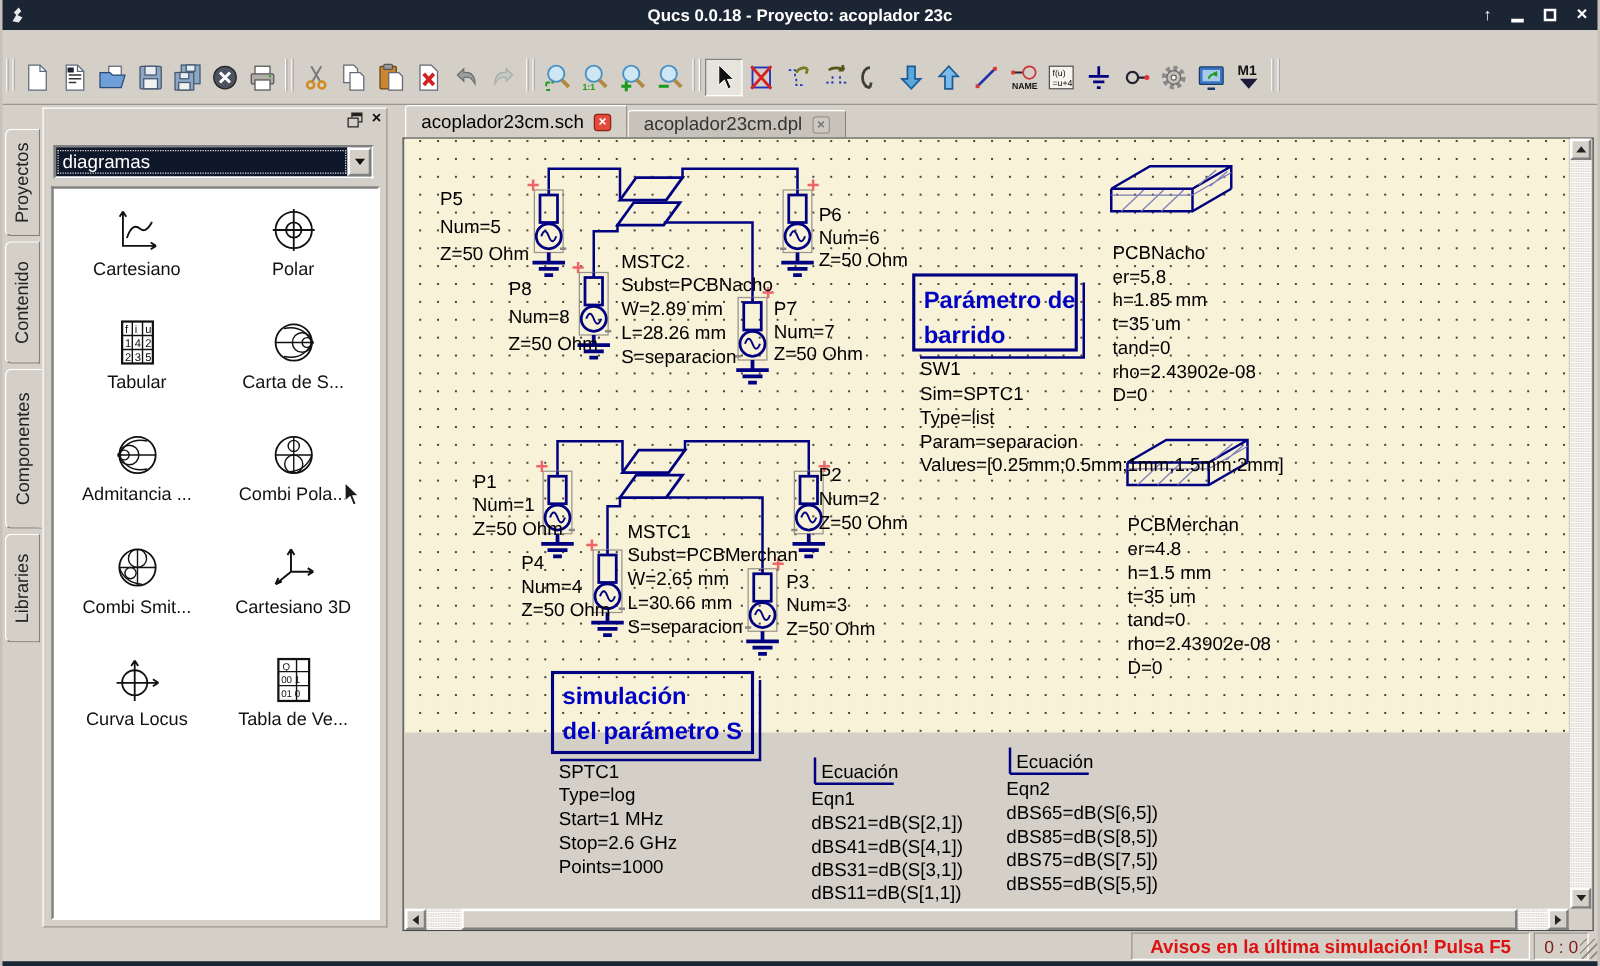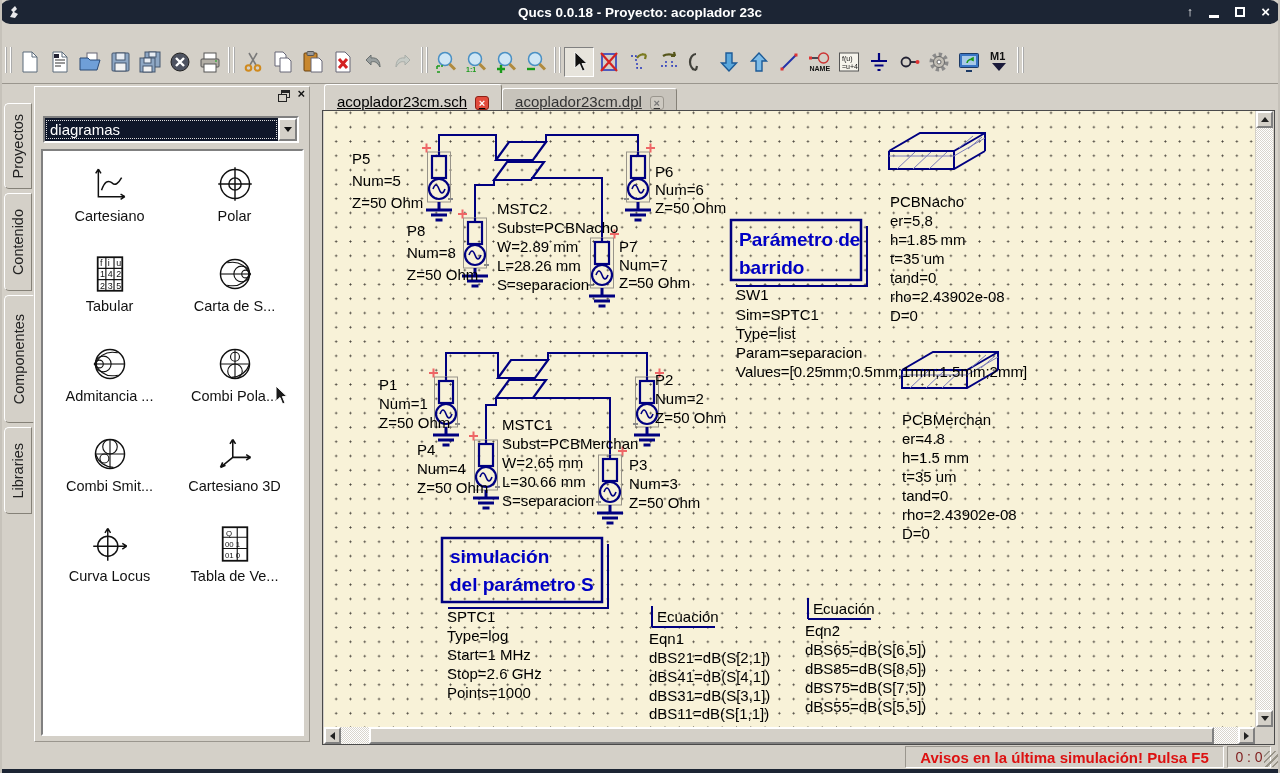--- a/index.html
+++ b/index.html
@@ -2,21 +2,21 @@
 <html><head>
 <meta charset="utf-8">
 <style>
   html,body{margin:0;padding:0;background:#777;}
   *{box-sizing:border-box;}
   #win{position:relative;width:1280px;height:773px;background:#d4d0c8;
        font-family:"Liberation Sans",sans-serif;overflow:hidden;
        border-left:2px solid #c6c2ba;border-right:2px solid #c6c2ba;}
   
   .titlebar{position:absolute;left:-2px;top:0;width:1280px;height:24px;background:#1c2534;
-            display:flex;align-items:center;color:#fff;border-radius:10px;}
+            display:flex;align-items:center;color:#fff;}
   .title-text{position:absolute;left:0;right:0;text-align:center;font-weight:bold;font-size:13.5px;}
   .title-icon{margin-left:6px;width:16px;height:16px;z-index:2;}
   .title-controls{position:absolute;right:10px;display:flex;gap:16px;align-items:center;z-index:2;}
   .tctl{color:#fff;font-weight:bold;font-size:13px;line-height:14px;cursor:default;}
   .tctl-min{width:10px;height:3px;background:#fff;margin-top:8px;}
   .tctl-max{width:10px;height:10px;border:2px solid #fff;}
   
   .menubar{position:absolute;left:0;top:24px;width:1276px;height:23px;background:#d4d0c8;
            display:flex;align-items:center;font-size:14.5px;border-bottom:1px solid #e8e5df;}
   .menu-item{padding:2px 9px;color:#111;}
@@ -48,31 +48,31 @@
           display:flex;align-items:center;justify-content:center;}
   .dd-arrow{width:0;height:0;border:4px solid transparent;border-top:5px solid #111;margin-top:4px;}
   .dock-list{position:absolute;left:6px;top:62px;width:263px;height:587px;background:#fff;
              border:2px solid;border-color:#808080 #fff #fff #808080;overflow:hidden;}
   .diag-grid{display:grid;grid-template-columns:125px 125px;padding-top:4px;padding-left:4px;}
   .diag-item{height:90px;display:flex;flex-direction:column;align-items:center;justify-content:flex-start;padding-top:8px;}
   .diag-item .ic{height:42px;display:flex;align-items:center;}
   .diag-item .lbl{font-size:14.5px;color:#111;margin-top:3px;white-space:nowrap;}
   
   .tabbar{position:absolute;left:322px;top:84px;width:956px;height:26px;display:flex;align-items:flex-end;}
-  .dtab{display:flex;align-items:flex-end;gap:8px;font-size:15px;padding:0 12px;height:26px;
+  .dtab{display:flex;align-items:center;gap:8px;font-size:15px;padding:0 12px;height:26px;
         border:1px solid #858178;border-bottom:none;border-top-color:#fff;border-left-color:#fff;
-        background:#d4d0c8;border-radius:3px 3px 0 0;text-decoration:underline;}
+        background:#d4d0c8;border-radius:3px 3px 0 0;}
   .dtab.inactive{height:22px;background:#c7c3bb;color:#333;}
   .tab-close{width:14px;height:14px;border-radius:3px;display:flex;align-items:center;justify-content:center;
              font-size:11px;font-weight:bold;}
   .tab-close.red{background:#e24b3c;border:1px solid #8d2015;color:#fff;}
   .tab-close.gray{background:#cdc9c1;border:1px solid #9a968e;color:#777;}
   
   .canvas-frame{position:absolute;left:320px;top:110px;width:953px;height:635px;border:1px solid #4a4a4a;background:#d4d0c8;}
-  .canvas{position:absolute;left:322px;top:111px;width:931px;height:616px;background:#f8f2d8;
+  .canvas{position:absolute;left:322px;top:111px;width:931px;height:475px;background:#f8f2d8;
           background-image:radial-gradient(circle,#47423a 0.9px,transparent 1.05px);
           background-size:14.3px 14.3px;background-position:5px 9px;}
   .canvas svg{position:absolute;left:0;top:0;}
   
   .wire{stroke:#000080;stroke-width:2;fill:none;}
   .psym{stroke:#000080;stroke-width:2.2;fill:none;}
   .psine{stroke:#000080;stroke-width:1.6;fill:none;}
   .pgray{stroke:#98948a;stroke-width:1;fill:none;}
   .pgnd{stroke:#000080;stroke-width:3;fill:none;}
   .pplus{stroke:#ee6666;stroke-width:2;fill:none;}

